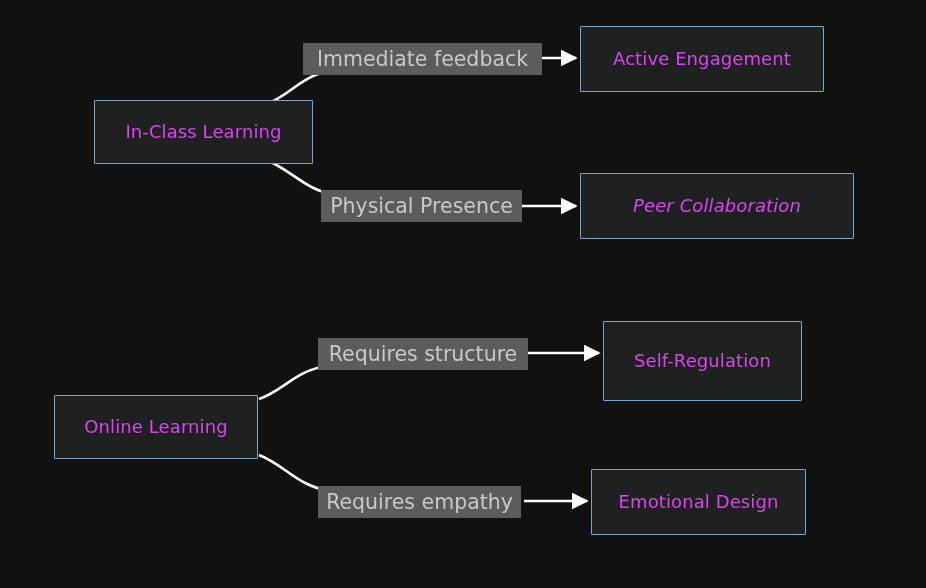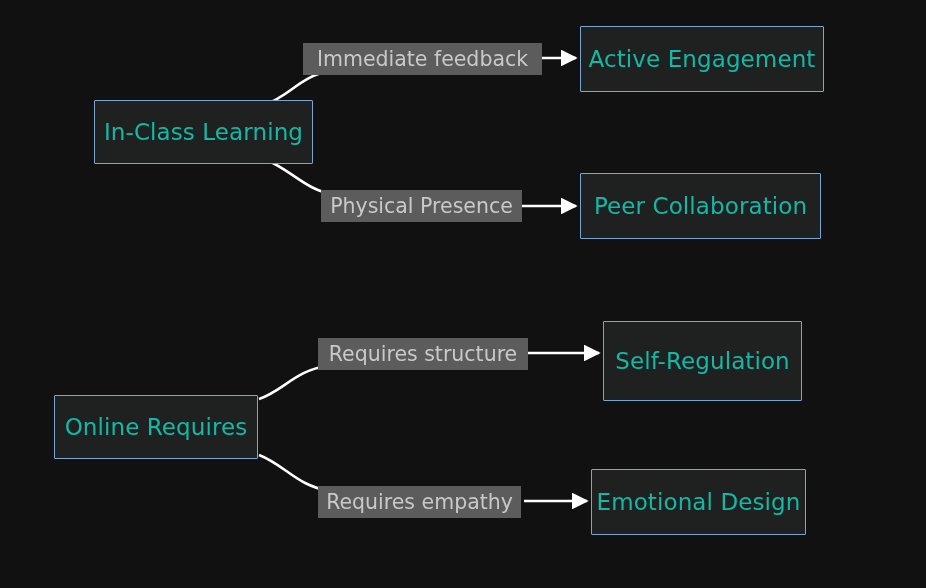--- a/index.html
+++ b/index.html
@@ -31,22 +31,22 @@
     box-sizing: border-box;
     background: #1f2020;
     border: 1.4px solid #7aa6cf;
     border-radius: 1px;
     display: flex;
     align-items: center;
     justify-content: center;
     z-index: 3;
   }
   .node-label {
-    color: #14b8a6;
-    font-size: 23px;
+    color: #d946ef;
+    font-size: 18px;
     font-weight: 400;
     letter-spacing: 0.1px;
     white-space: nowrap;
     line-height: 1;
   }
   .edge-label {
     position: absolute;
     box-sizing: border-box;
     background: #5c5c5c;
     color: #c9c9c9;
@@ -87,26 +87,26 @@
   </svg>
 
   <div class="node" style="left:46px; top:100px; width:219px; height:64px;margin-left:48px;">
     <span class="node-label">In-Class Learning</span>
   </div>
 
   <div class="node" style="left:580px; top:26px; width:244px; height:66px;">
     <span class="node-label">Active Engagement</span>
   </div>
 
-  <div class="node" style="left:580px; top:173px; width:241px; height:66px;">
+  <div class="node" style="left:580px; top:173px; width:274px; height:66px;font-style:italic;">
     <span class="node-label">Peer Collaboration</span>
   </div>
 
   <div class="node" style="left:54px; top:395px; width:204px; height:64px;">
-    <span class="node-label">Online Requires</span>
+    <span class="node-label">Online Learning</span>
   </div>
 
   <div class="node" style="left:603px; top:321px; width:199px; height:80px;">
     <span class="node-label">Self-Regulation</span>
   </div>
 
   <div class="node" style="left:591px; top:469px; width:215px; height:66px;">
     <span class="node-label">Emotional Design</span>
   </div>
 

